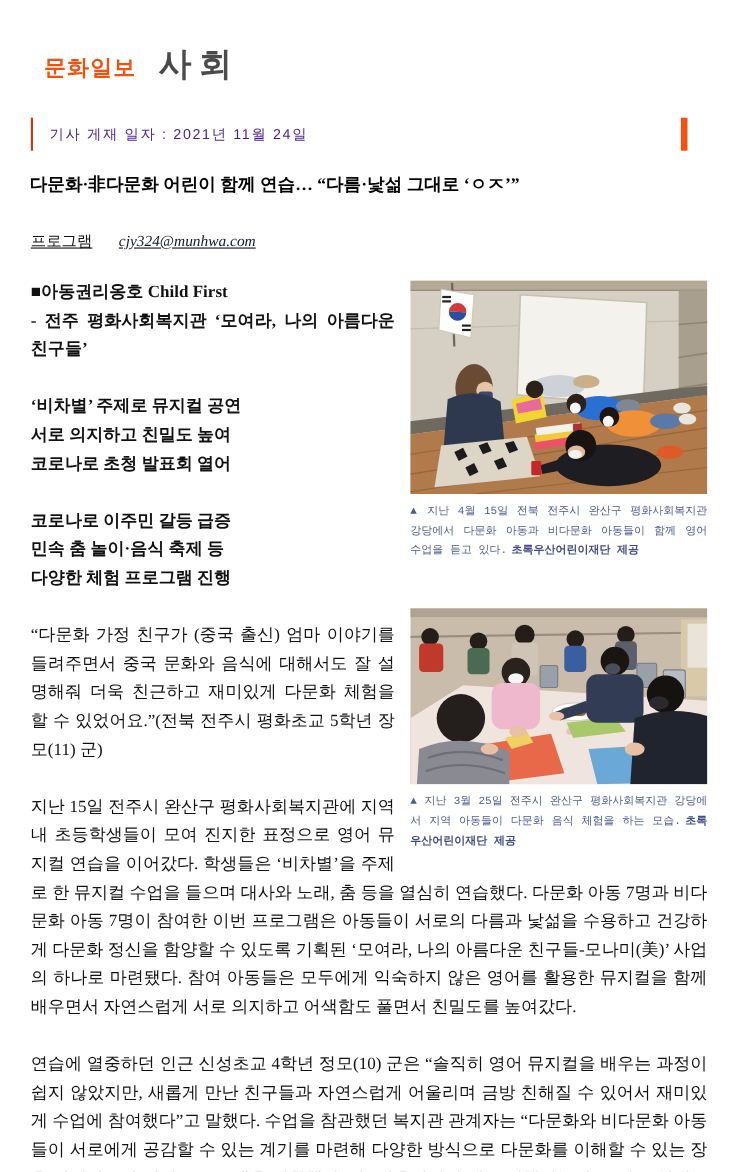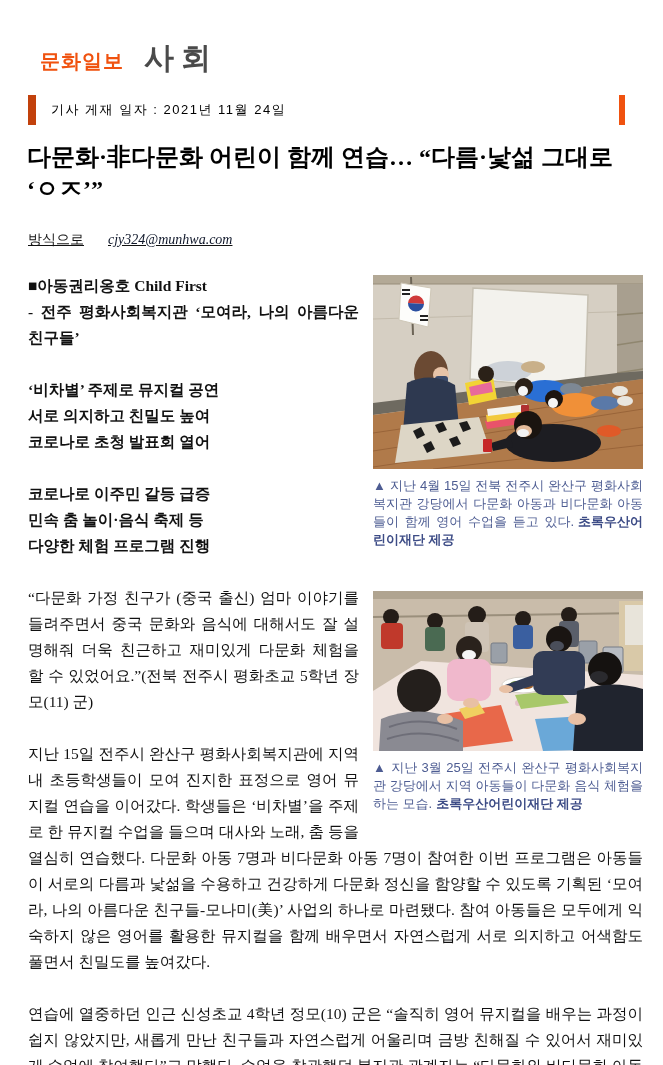--- a/index.html
+++ b/index.html
@@ -20,34 +20,34 @@
   }
   .logo {
     color: #f0520f; font-size: 20px; font-weight: 800; letter-spacing: 1px;
     text-decoration: none; cursor: pointer;
   }
   .section-title {
     color: #4a4a4a; font-size: 30px; font-weight: 700; letter-spacing: 7px;
   }
   
   .date-bar {
-    margin: 16px 0 0 28px;
+    margin: 28px 0 0 28px;
     width: 597px; height: 30px;
-    border-left: 8px solid #c2410c;
+    border-left: 2px solid #c2410c;
     border-right: 6px solid #f0520f;
     line-height: 30px;
     padding-left: 15px;
-    color: #000000;
+    color: #4c1d95;
     font-family: "Liberation Sans", "DejaVu Sans", sans-serif;
     font-size: 13px; letter-spacing: 1.5px;
   }
   
   .headline {
     margin: 16px 24px 0 27px;
-    font-size: 24px; line-height: 32px; font-weight: bold; color: #000;
+    font-size: 16px; line-height: 32px; font-weight: bold; color: #000;
     word-break: keep-all;
   }
   .byline {
     margin: 26px 0 0 28px;
     font-size: 14px; color: #111;
     text-decoration: underline;
   }
   .byline .email { font-style: italic; color: #0f172a; margin-left: 24px; cursor: pointer; }
   
   .article-body {
@@ -57,22 +57,22 @@
   }
   .photo-col {
     float: right; width: 270px;
     margin: 2px 0 10px 14px;
   }
   figure { width: 270px; }
   figure.second { margin-top: 42px; }
   figure svg { display: block; width: 270px; }
   figcaption {
     margin-top: 8px;
-    font-family: Liberation Sans, sans-serif;
-    font-size: 13px; line-height: 18px;
+    font-family: Liberation Mono, monospace;
+    font-size: 10px; line-height: 18px;
     color: #4d5c92; text-align: justify; word-break: break-all;
   }
   figcaption .credit { font-weight: bold; color: #3d4c86; margin-left: 4px; }
   .lead-block, .subhead { font-weight: bold; margin-bottom: 26px; word-break: break-all; margin-top: 24px; }
   .article-body p { margin: 4px 0 26px 0; }
   .article-body p:last-child { margin-bottom: 0; }
 </style>
 </head>
 <body>
 
@@ -81,21 +81,21 @@
   <div class="masthead">
     <span class="logo">문화일보</span>
     <span class="section-title">사회</span>
   </div>
 
   <div class="date-bar">기사 게재 일자 : 2021년 11월 24일</div>
 
   <h1 class="headline">다문화·非다문화 어린이 함께 연습… “다름·낯섦 그대로 ‘ㅇㅈ’”</h1>
 
   <div class="byline">
-    <span>방식으로</span><span class="email">cjy324@munhwa.com</span>
+    <span>프로그램</span><span class="email">cjy324@munhwa.com</span>
   </div>
 
   <div class="article-body">
 
     <div class="photo-col">
 
       <figure>
         <svg viewBox="0 0 270 194" role="img">
           <rect x="0" y="0" width="270" height="194" fill="#d6cfc3"></rect>
           <rect x="0" y="0" width="270" height="9" fill="#b3a996"></rect>

